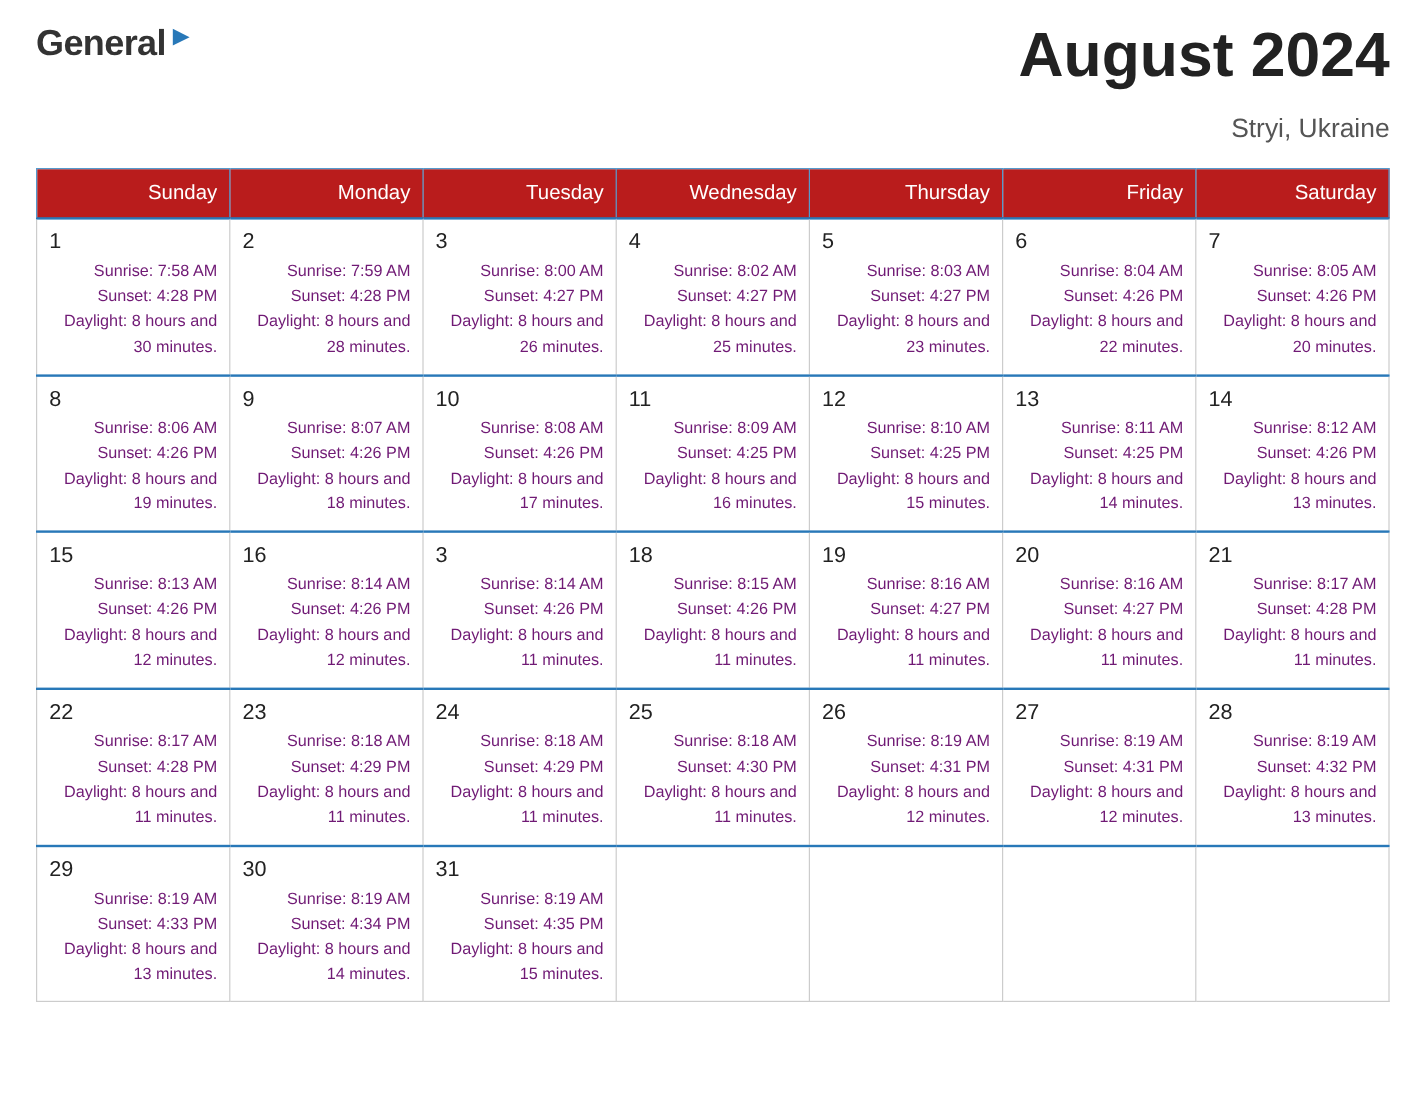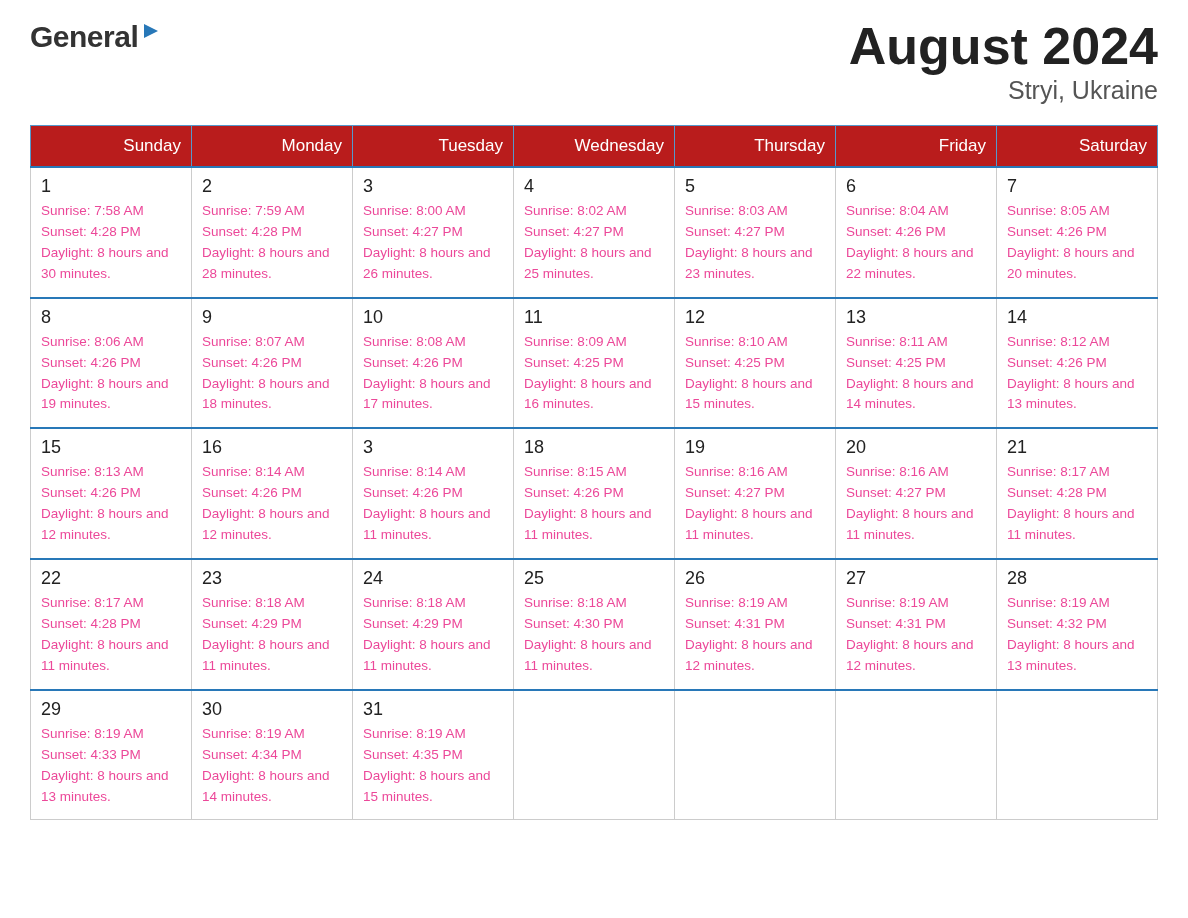--- a/index.html
+++ b/index.html
@@ -20,23 +20,23 @@
     .title-section {
       text-align: right;
     }
     .month-title {
       font-size: 52px;
       font-weight: bold;
       color: #222;
       line-height: 1;
     }
     .location {
-      font-size: 25px;
+      font-size: 22px;
       color: #555;
-      margin-top: 4px;
+      margin-top: 22px;
     }
     .calendar-table {
       width: 100%;
       border-collapse: collapse;
       table-layout: fixed;
     }
     .calendar-table th {
       background: #b91c1c;
       color: #fff;
       padding: 10px 10px;
@@ -60,21 +60,22 @@
     .day-number {
       font-size: 18px;
       font-weight: normal;
       color: #222;
       display: block;
       margin-bottom: 4px;
     }
     .day-info {
       font-size: 13.5px;
       line-height: 1.55;
-      color: #ec4899;
+      color: #701a75;
+      text-align: right;
     }
     .empty-cell {
       background: #fff;
       border-top: 2px solid #2878b8;
     }
 
     
     .logo-wrapper {
       display: flex;
       flex-direction: column;

